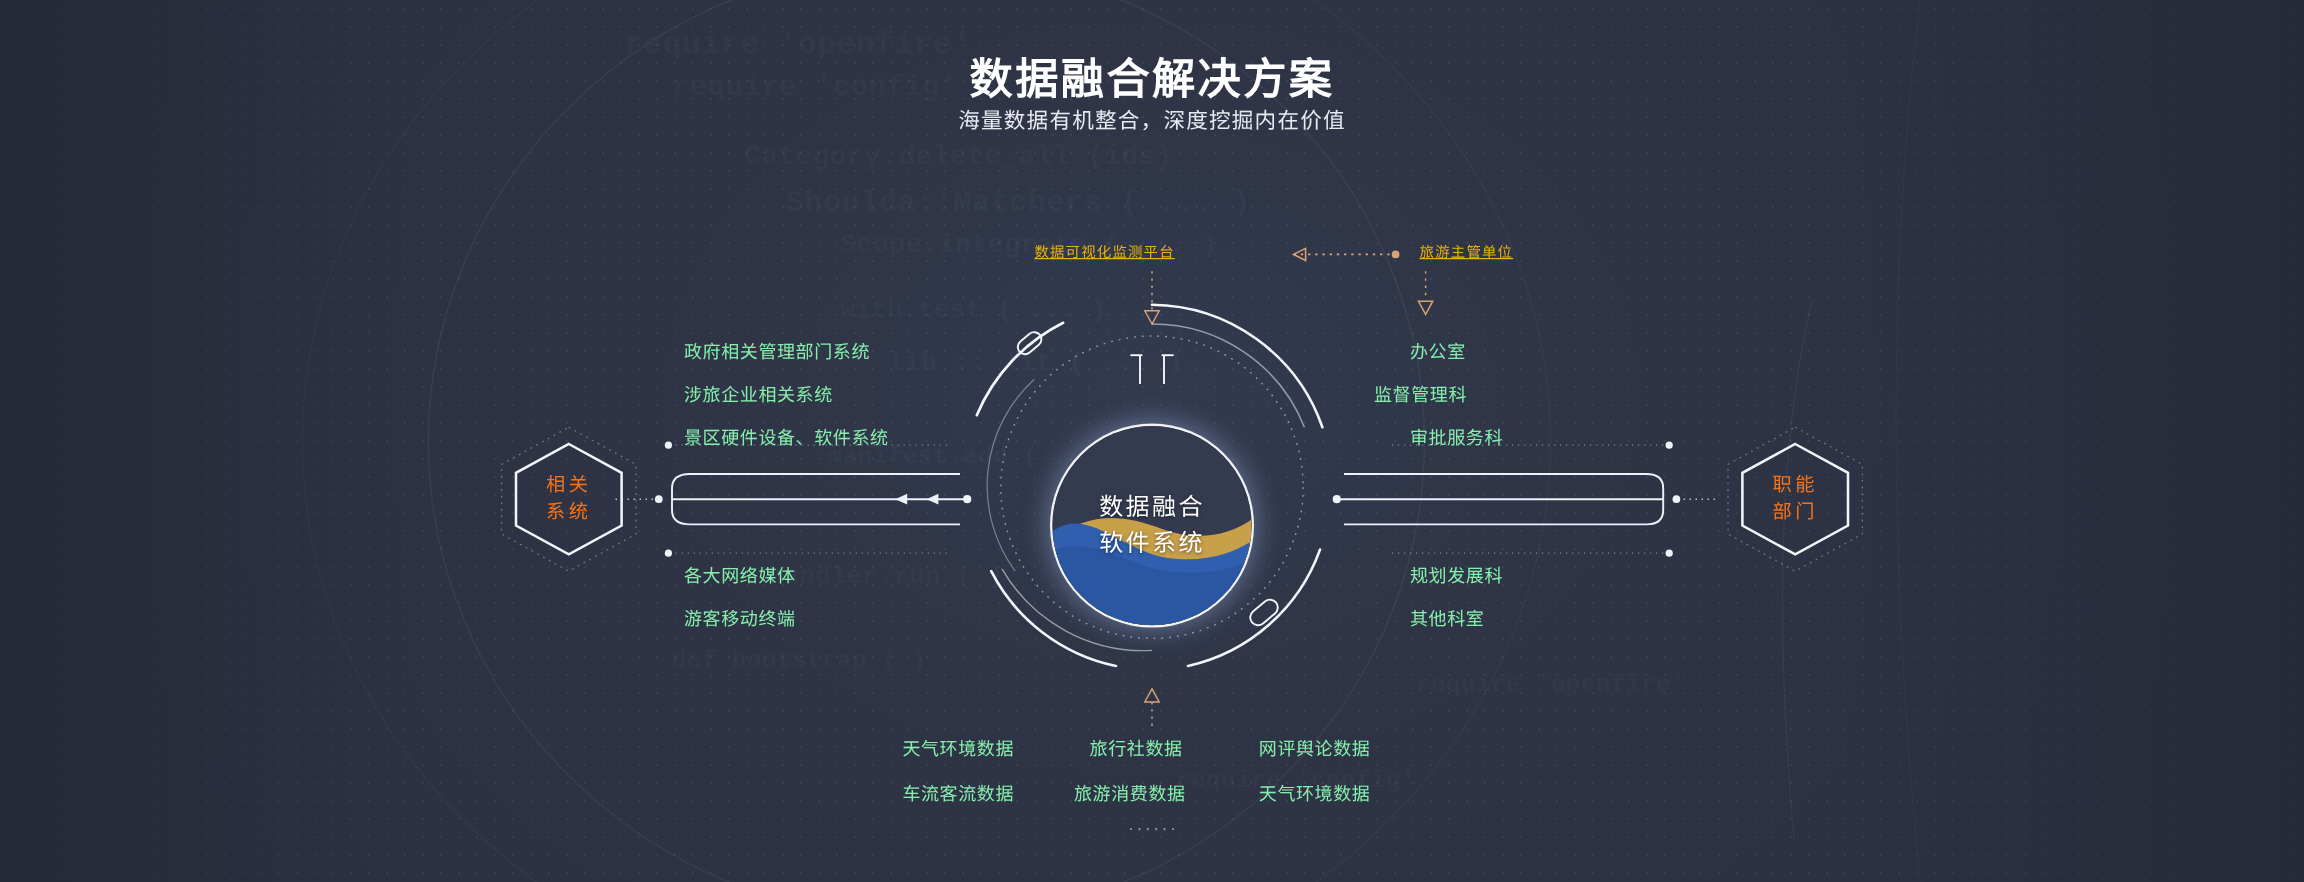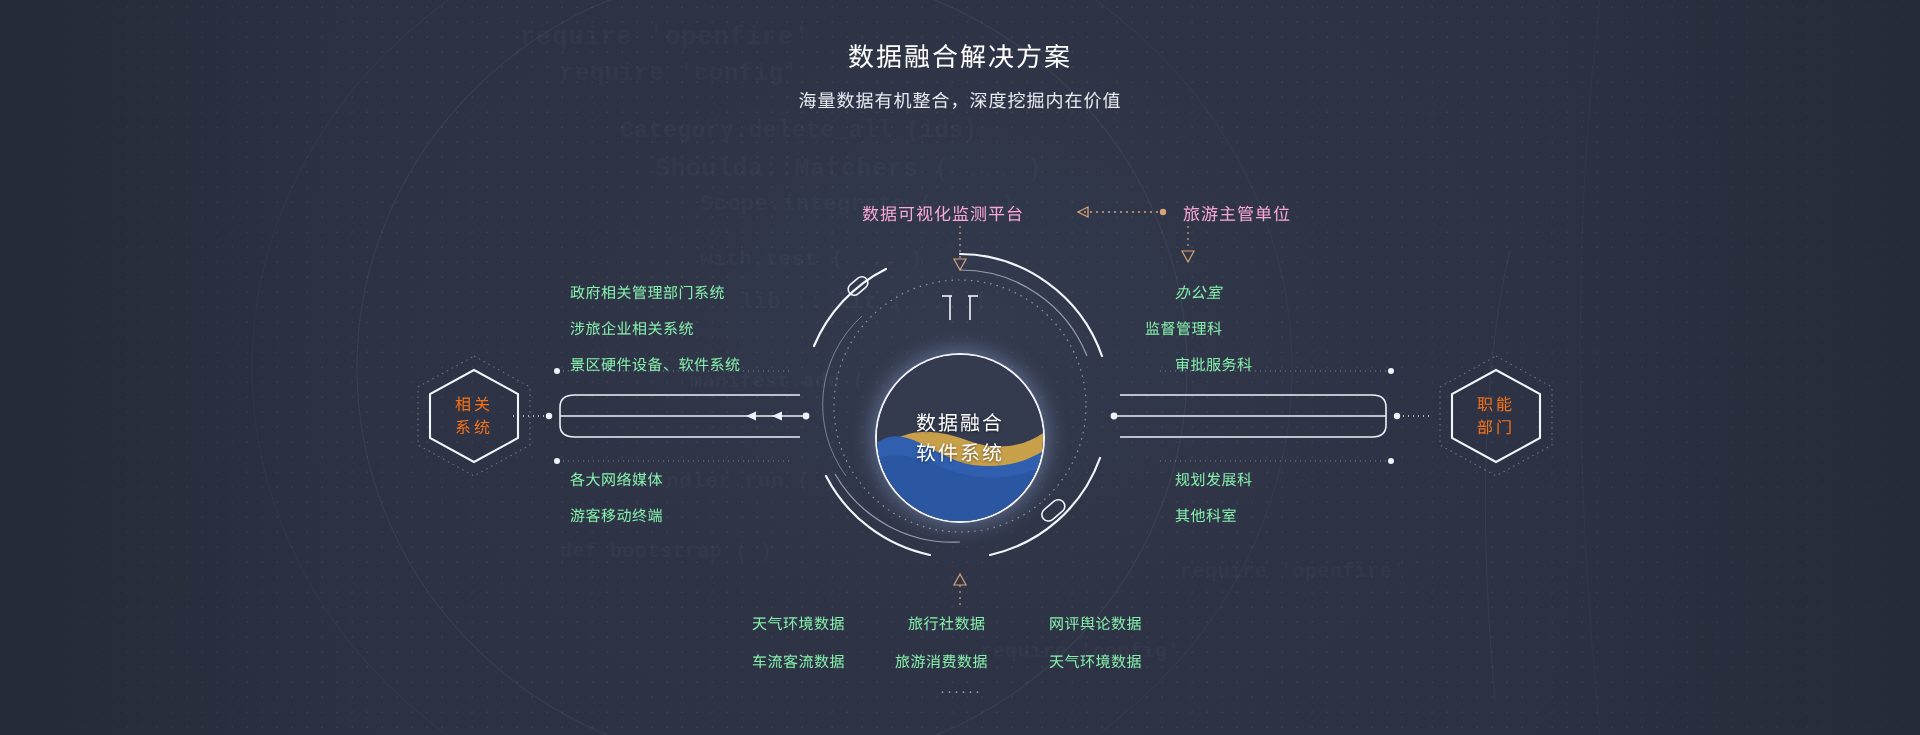--- a/index.html
+++ b/index.html
@@ -43,33 +43,33 @@
     pointer-events:none;
   }
   #bg-arcs{ position:absolute; inset:0; }
 
   
   .head{
     position:absolute; left:0; right:0; text-align:center; z-index:20;
   }
   #page-title{
     top:36px;
-    font-size:26px; font-weight:normal; color:#ffffff; letter-spacing:2px;
+    font-size:36px; font-weight:bold; color:#ffffff; letter-spacing:2px;
   }
   #page-subtitle{
     top:86px;
     font-size:18px; color:#e8eaf0; letter-spacing:1px; font-weight:400;
   }
 
   
   .lbl{
     position:absolute; z-index:18; white-space:nowrap;
     font-size:15px; color:#86efac; letter-spacing:.5px;
   }
-  .lbl.big-orange{ font-size:17px; color:#f9a8d4; letter-spacing:1px; }
+  .lbl.big-orange{ font-size:12px; color:#eab308; letter-spacing:1px;text-decoration:underline; }
 
   
   .hexwrap{ position:absolute; z-index:22; width:124px; height:124px; }
   .hexwrap svg{ position:absolute; inset:0; overflow:visible; }
   .hexwrap .hextext{
     position:absolute; inset:0;
     display:flex; flex-direction:column; align-items:center; justify-content:center;
     color:#f97316; font-size:16px; line-height:1.45; letter-spacing:3px;
   }
 
@@ -249,21 +249,21 @@
     <span>部门</span>
   </div>
 </div>
 
 <div class="lbl" style="left:570px; top:281px;">政府相关管理部门系统</div>
 <div class="lbl" style="left:570px; top:317px;">涉旅企业相关系统</div>
 <div class="lbl" style="left:570px; top:353px;">景区硬件设备、软件系统</div>
 <div class="lbl" style="left:570px; top:468px;">各大网络媒体</div>
 <div class="lbl" style="left:570px; top:504px;">游客移动终端</div>
 
-<div class="lbl" style="left:1175px; top:281px;font-style:italic;">办公室</div>
+<div class="lbl" style="left:1175px; top:281px;">办公室</div>
 <div class="lbl" style="left:1145px; top:317px;">监督管理科</div>
 <div class="lbl" style="left:1175px; top:353px;">审批服务科</div>
 <div class="lbl" style="left:1175px; top:468px;">规划发展科</div>
 <div class="lbl" style="left:1175px; top:504px;">其他科室</div>
 
 <div class="lbl" style="left:752px;  top:612px;">天气环境数据</div>
 <div class="lbl" style="left:908px;  top:612px;">旅行社数据</div>
 <div class="lbl" style="left:1049px; top:612px;">网评舆论数据</div>
 <div class="lbl" style="left:752px;  top:650px;">车流客流数据</div>
 <div class="lbl" style="left:895px;  top:650px;">旅游消费数据</div>

